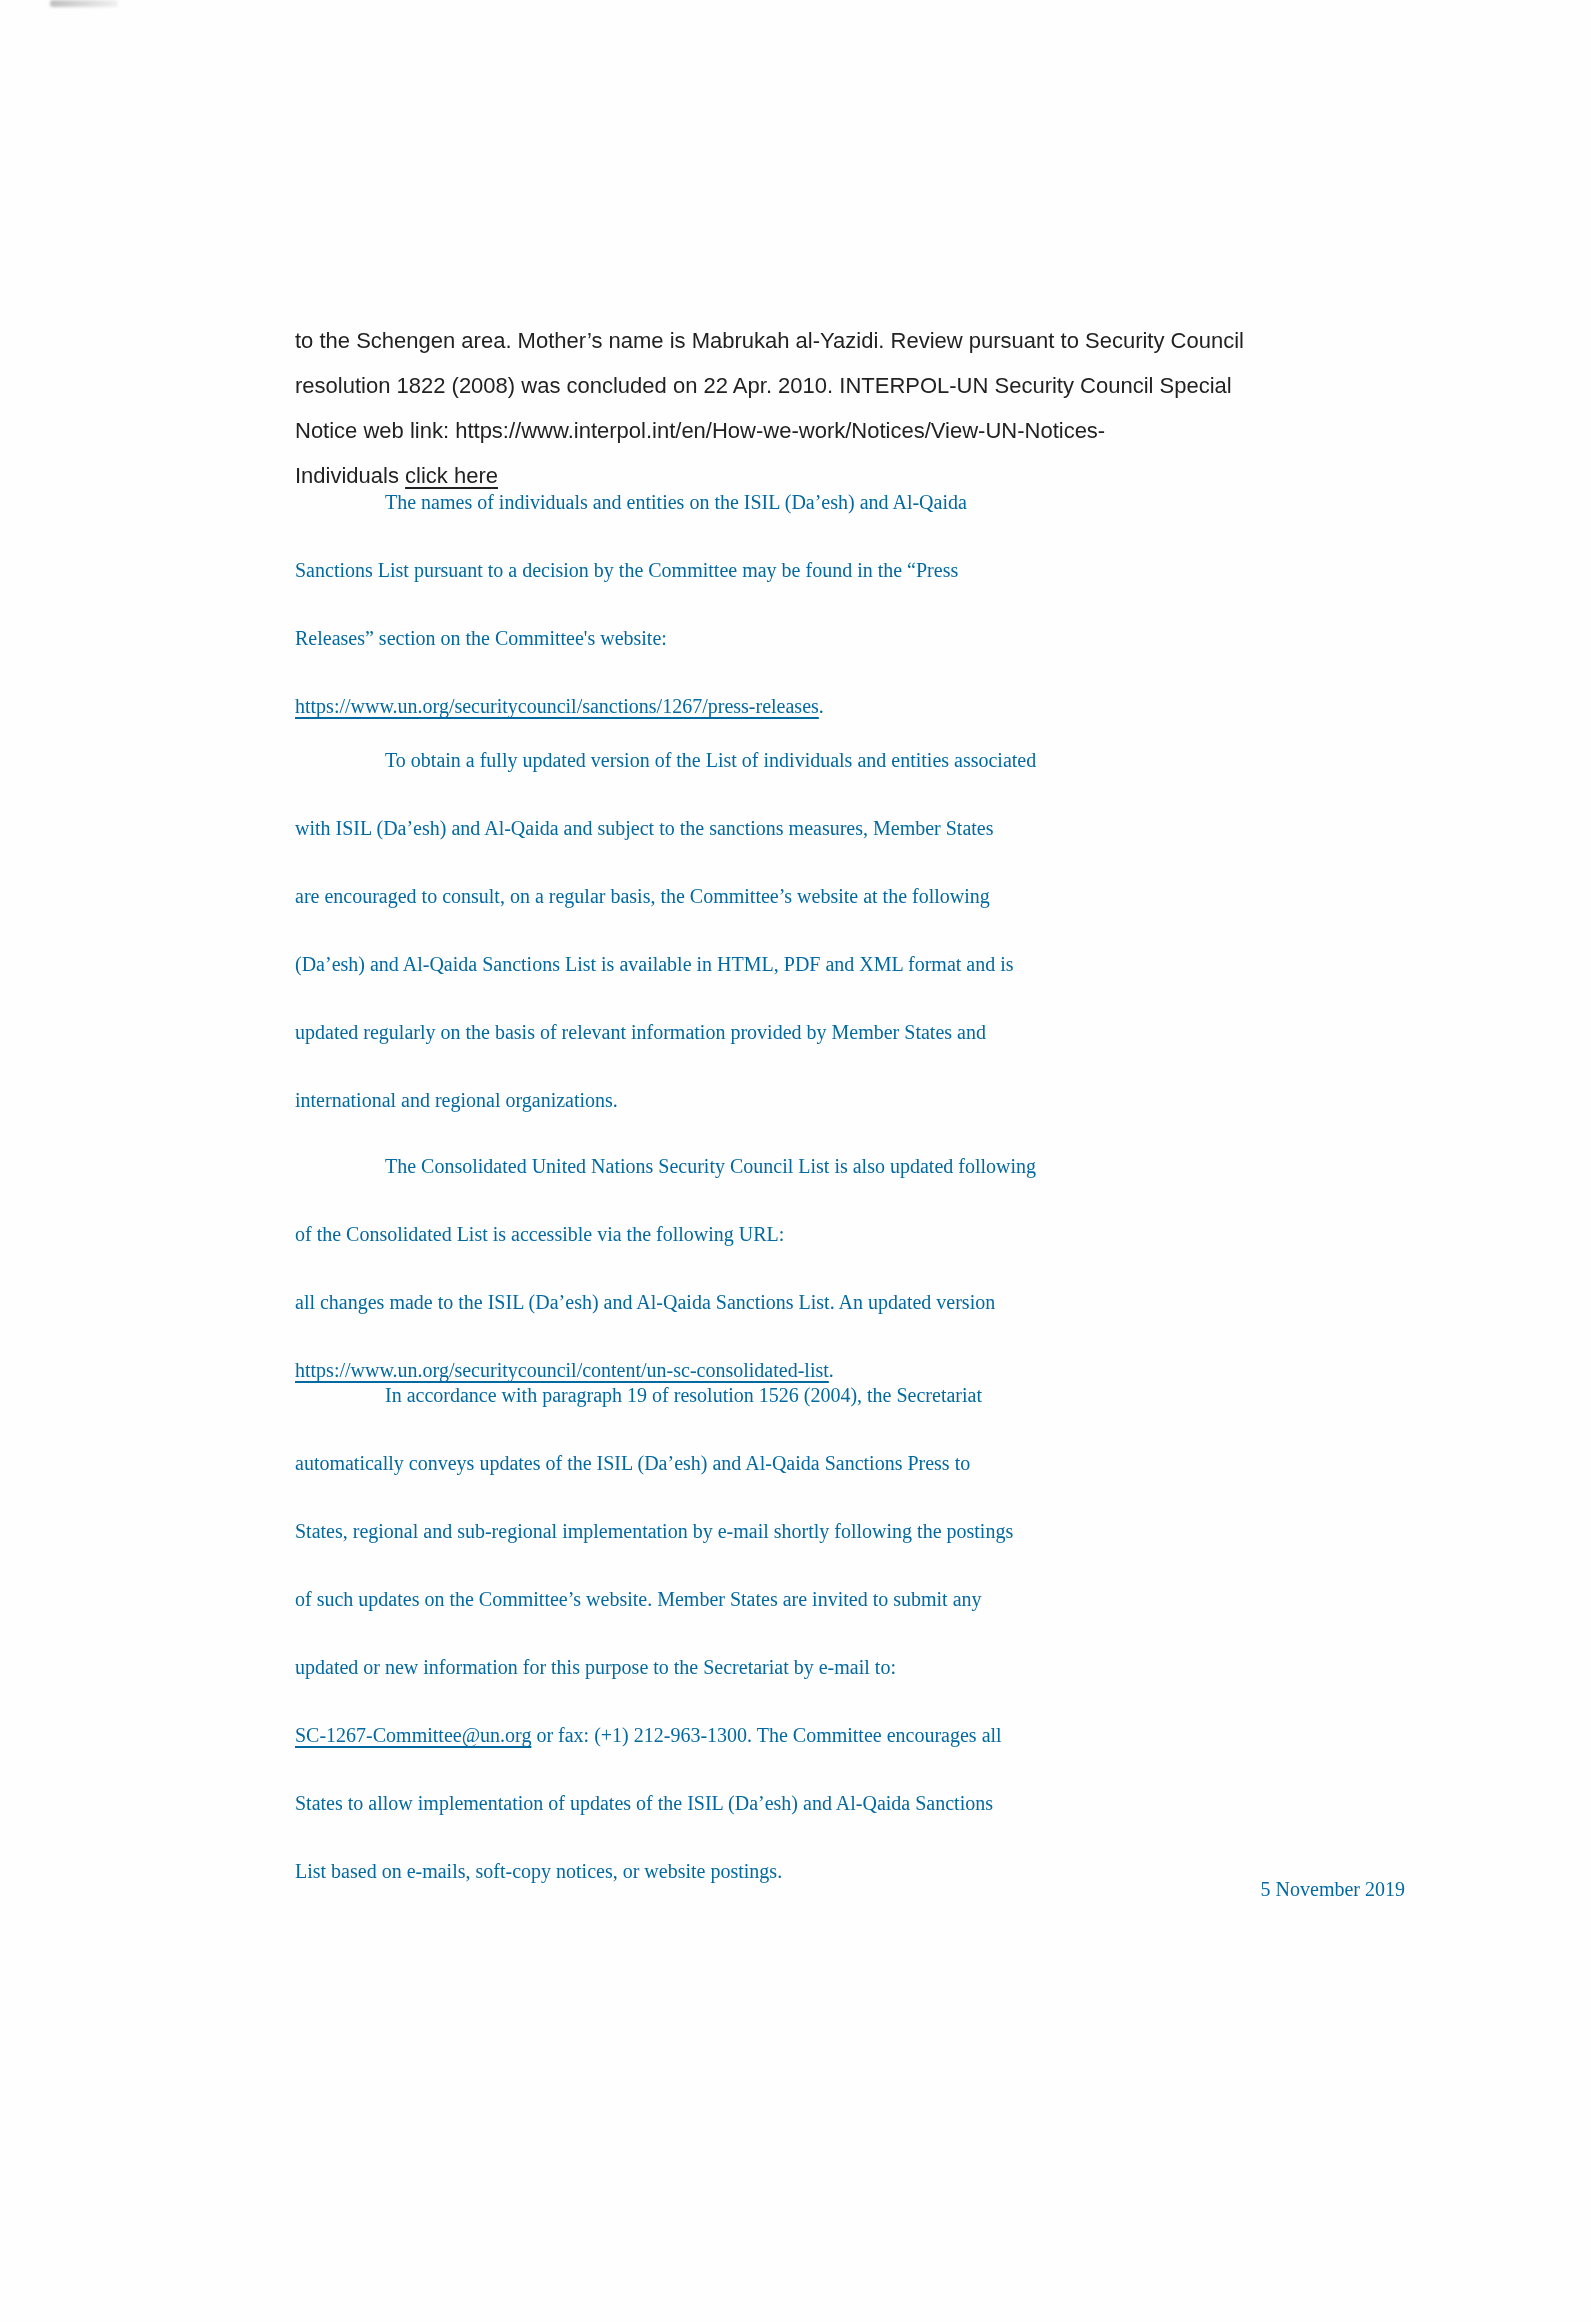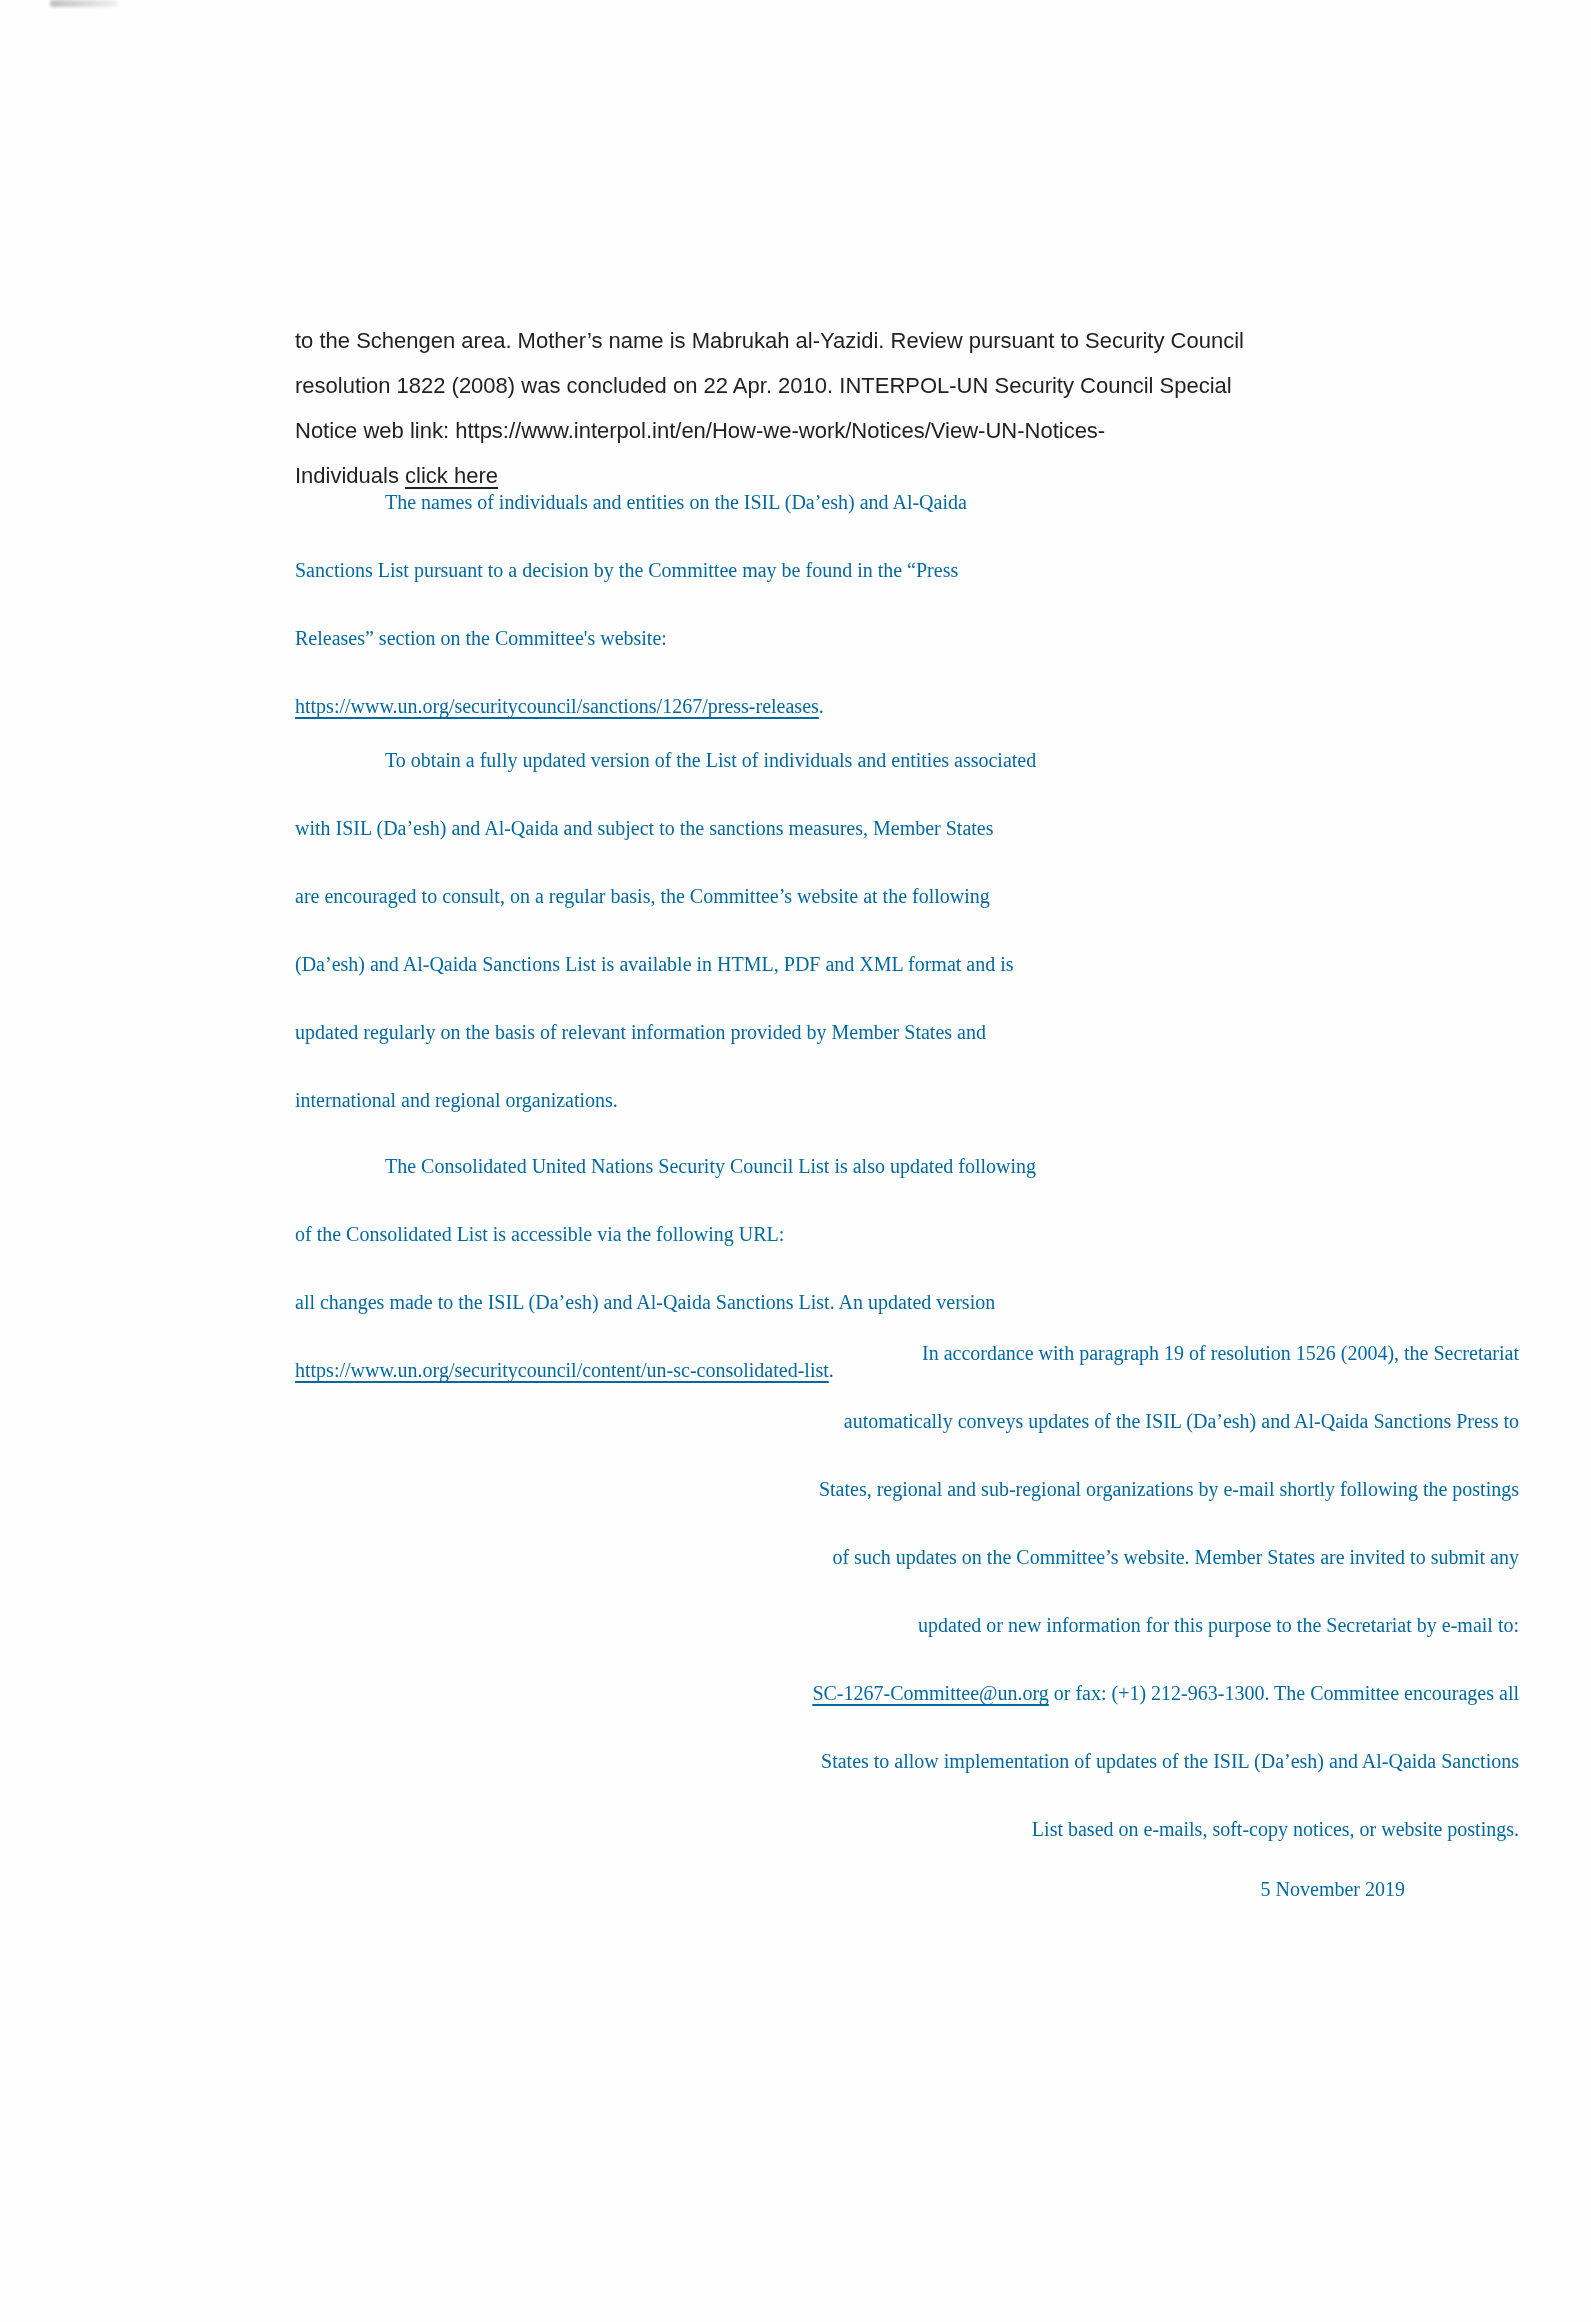--- a/index.html
+++ b/index.html
@@ -45,21 +45,21 @@
     color: #0369a1;
   }
   .para {
     position: absolute;
     left: 295px;
     width: 1224px;
   }
   .p1 { top: 460px; }
   .p2 { top: 718px; }
   .p3 { top: 1124px; }
-  .p4 { top: 1311px; text-align: right; }
+  .p4 { top: 1353px; }
   .line { white-space: nowrap; margin-top: 16px; }
   .line.indent { padding-left: 90px; }
   .link {
     text-decoration: underline;
     text-decoration-thickness: 2px;
     text-underline-offset: 4px;
   }
   .date-line {
     position: absolute;
     left: 295px;
@@ -101,21 +101,21 @@
   <div class="para p3 body-text">
       <div class="line indent"><span>The Consolidated United Nations Security Council List is also updated following</span></div>
       <div class="line"><span>of the Consolidated List is accessible via the following URL:</span></div>
       <div class="line"><span>all changes made to the ISIL (Da’esh) and Al-Qaida Sanctions List. An updated version</span></div>
       <div class="line"><span class="link">https://www.un.org/securitycouncil/content/un-sc-consolidated-list</span><span>.</span></div>
     </div>
 
   <div class="para p4 body-text">
       <div class="line indent"><span>In accordance with paragraph 19 of resolution 1526 (2004), the Secretariat</span></div>
       <div class="line"><span>automatically conveys updates of the ISIL (Da’esh) and Al-Qaida Sanctions Press to</span></div>
-      <div class="line"><span>States, regional and sub-regional organizations by e-mail shortly following the postings</span></div>
+      <div class="line"><span>States, regional and sub-regional implementation by e-mail shortly following the postings</span></div>
       <div class="line"><span>of such updates on the Committee’s website. Member States are invited to submit any</span></div>
       <div class="line"><span>updated or new information for this purpose to the Secretariat by e-mail to:</span></div>
       <div class="line"><span class="link">SC-1267-Committee@un.org</span><span> or fax: (+1) 212-963-1300. The Committee encourages all</span></div>
       <div class="line"><span>States to allow implementation of updates of the ISIL (Da’esh) and Al-Qaida Sanctions</span></div>
       <div class="line"><span>List based on e-mails, soft-copy notices, or website postings.</span></div>
     </div>
 
   <div class="date-line body-text">5 November 2019</div>
 
 </div>

